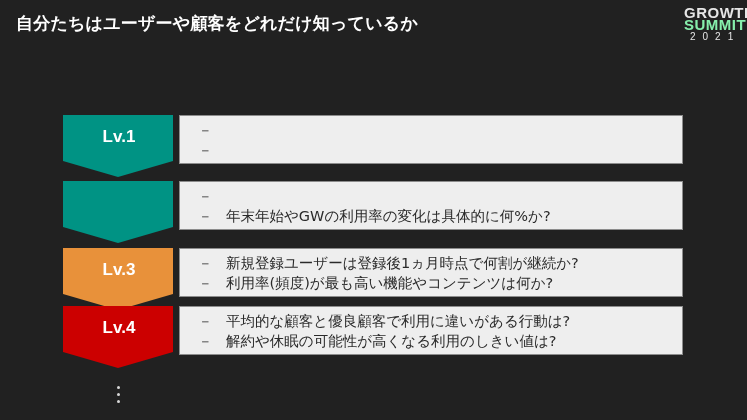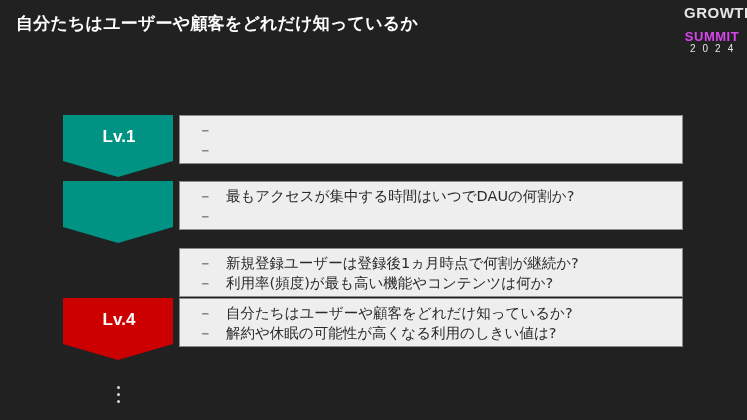--- a/index.html
+++ b/index.html
@@ -13,21 +13,21 @@
       position: absolute; left: 16px; top: 12px;
       color: #ffffff; font-size: 17px; font-weight: bold;
       letter-spacing: 0.2px;
     }
     .logo {
       position: absolute; left: 684px; top: 7px; width: 56px;
       text-align: center; font-family: "Liberation Sans", sans-serif;
       font-weight: bold; line-height: 12px;
     }
     .logo .l1 { color: #e6e6e6; font-size: 15px; letter-spacing: 0.5px; text-align: center; }
-    .logo .l2 { color: #d946ef; font-size: 13px; letter-spacing: 0.5px; margin-top: 12px; }
+    .logo .l2 { color: #86efac; font-size: 15px; letter-spacing: 0.5px; }
     .logo .l3 { color: #e6e6e6; font-size: 10px; letter-spacing: 7px; font-weight: normal; padding-left: 6px; }
     .level {
       position: absolute; left: 63px; width: 622px; height: 64px; padding-left: 12px;
     }
     .chev {
       position: absolute; left: 0; top: 0; width: 112px; height: 62px;
     }
     .chev svg { position: absolute; left: 0; top: 0; }
     .chev .lbl {
       position: absolute; left: 0; top: 12px; width: 112px; text-align: center;
@@ -53,21 +53,21 @@
     }
   </style>
 </head>
 <body>
 
 <div class="title">自分たちはユーザーや顧客をどれだけ知っているか</div>
 
 <div class="logo">
   <div class="l1">GROWTH</div>
   <div class="l2">SUMMIT</div>
-  <div class="l3">2024</div>
+  <div class="l3">2021</div>
 </div>
 
 <div class="level" style="top:115px;">
   <div class="chev">
     <svg width="112" height="62">
       <polygon points="0,0 110,0 110,46 55,62 0,46" fill="#009384"></polygon>
     </svg>
     <div class="lbl">Lv.1</div>
   </div>
   <div class="box">
@@ -82,52 +82,58 @@
 
 <div class="level" style="top:181px;">
   <div class="chev">
     <svg width="112" height="62">
       <polygon points="0,0 110,0 110,46 55,62 0,46" fill="#009384"></polygon>
     </svg>
   </div>
   <div class="box">
     <div class="line">
       <span class="dash">－</span>
-      <span>最もアクセスが集中する時間はいつでDAUの何割か?</span>
     </div>
     <div class="line">
       <span class="dash">－</span>
+      <span>年末年始やGWの利用率の変化は具体的に何%か?</span>
     </div>
   </div>
 </div>
 
 <div class="level" style="top:248px;">
+  <div class="chev">
+    <svg width="112" height="62">
+      <polygon points="0,0 110,0 110,46 55,62 0,46" fill="#e8913a"></polygon>
+    </svg>
+    <div class="lbl">Lv.3</div>
+  </div>
   <div class="box">
     <div class="line">
       <span class="dash">－</span>
       <span>新規登録ユーザーは登録後1ヵ月時点で何割が継続か?</span>
     </div>
     <div class="line">
       <span class="dash">－</span>
       <span>利用率(頻度)が最も高い機能やコンテンツは何か?</span>
     </div>
   </div>
 </div>
 
-<div class="level" style="top:298px;">
+<div class="level" style="top:306px;">
   <div class="chev">
     <svg width="112" height="62">
       <polygon points="0,0 110,0 110,46 55,62 0,46" fill="#cc0000"></polygon>
     </svg>
     <div class="lbl">Lv.4</div>
   </div>
   <div class="box">
     <div class="line">
       <span class="dash">－</span>
-      <span>自分たちはユーザーや顧客をどれだけ知っているか?</span>
+      <span>平均的な顧客と優良顧客で利用に違いがある行動は?</span>
     </div>
     <div class="line">
       <span class="dash">－</span>
       <span>解約や休眠の可能性が高くなる利用のしきい値は?</span>
     </div>
   </div>
 </div>
 
 <div class="dots">
   <span></span>

